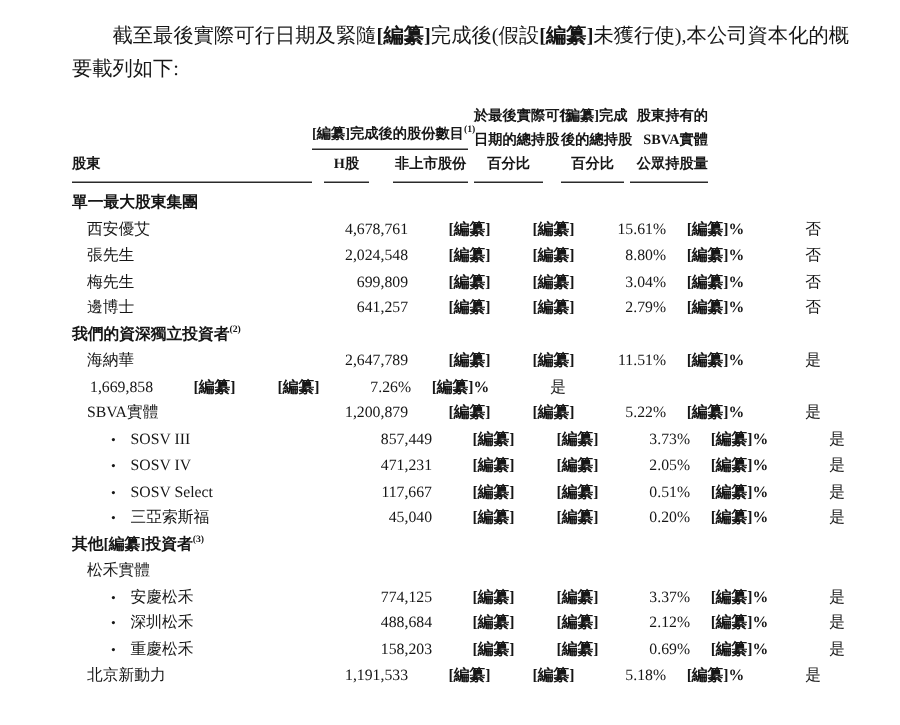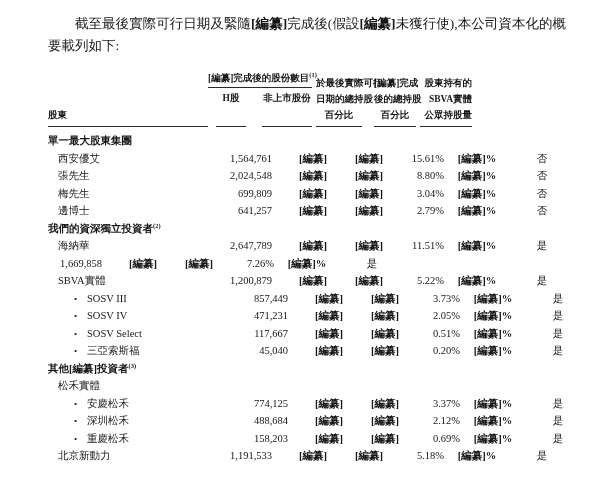--- a/index.html
+++ b/index.html
@@ -32,21 +32,21 @@
     line-height:16px;
     margin-bottom:5px;
   }
   .hcol{border-bottom:1px solid #2a2a2a;padding-bottom:3px;text-align:center;}
   .hline{display:block;white-space:nowrap;}
   .hc1{width:160px;text-align:left;}
   .hc2{width:54px;margin-right:18px;}
   .hgroup{width:104px;margin-right:4px;}
   .hgroup-label{border-bottom:1px solid #2a2a2a;padding-bottom:1px;text-align:center;white-space:nowrap;}
   .hsub-row{display:flex;align-items:flex-end;padding-top:2px;}
-  .hsub{border-bottom:1px solid #2a2a2a;padding-bottom:20px;text-align:center;white-space:nowrap;}
+  .hsub{border-bottom:1px solid #2a2a2a;padding-bottom:3px;text-align:center;white-space:nowrap;}
   .hsub-h{width:30px;margin:0 8px;}
   .hsub-unlisted{width:50px;margin-left:8px;}
   .hc5{width:46px;margin-right:12px;}
   .hc6{width:42px;}
   .hc7{width:52px;margin:0 4px;text-align:right;}
   sup{font-size:6.5px;vertical-align:super;line-height:0;}
   
   .tbody{font-size:10.5px;}
   .trow{display:flex;align-items:baseline;height:17.5px;line-height:17.5px;white-space:nowrap;}
   .cell{overflow:visible;}
@@ -99,21 +99,21 @@
         <span class="hline">公眾持股量</span>
       </div>
     </div>
 
     <div class="tbody">
         <div class="trow section">
           <div class="cell w1"><span>單一最大股東集團</span></div>
         </div>
         <div class="trow data">
           <div class="cell w1"><span>西安優艾</span></div>
-          <div class="cell w2">1,564,761</div>
+          <div class="cell w2">4,678,761</div>
           <div class="cell w3 redact">[編纂]</div>
           <div class="cell w4 redact">[編纂]</div>
           <div class="cell w5">15.61%</div>
           <div class="cell w6 redact">[編纂]%</div>
           <div class="cell w7">否</div>
         </div>
         <div class="trow data">
           <div class="cell w1"><span>張先生</span></div>
           <div class="cell w2">2,024,548</div>
           <div class="cell w3 redact">[編纂]</div>

